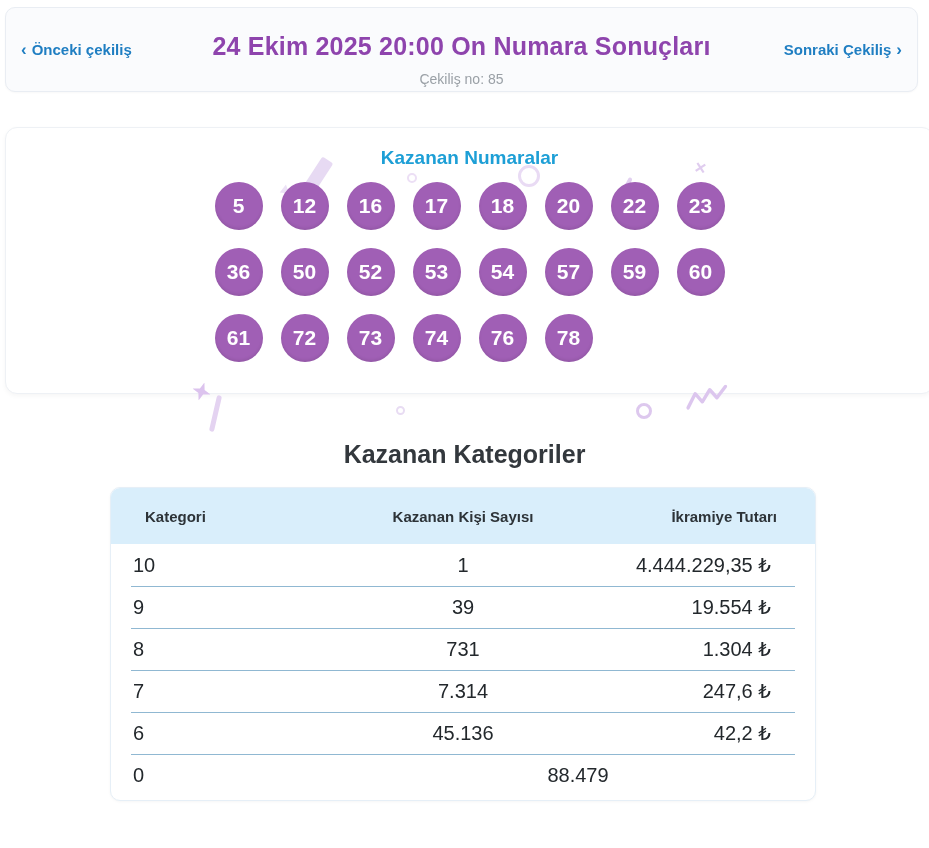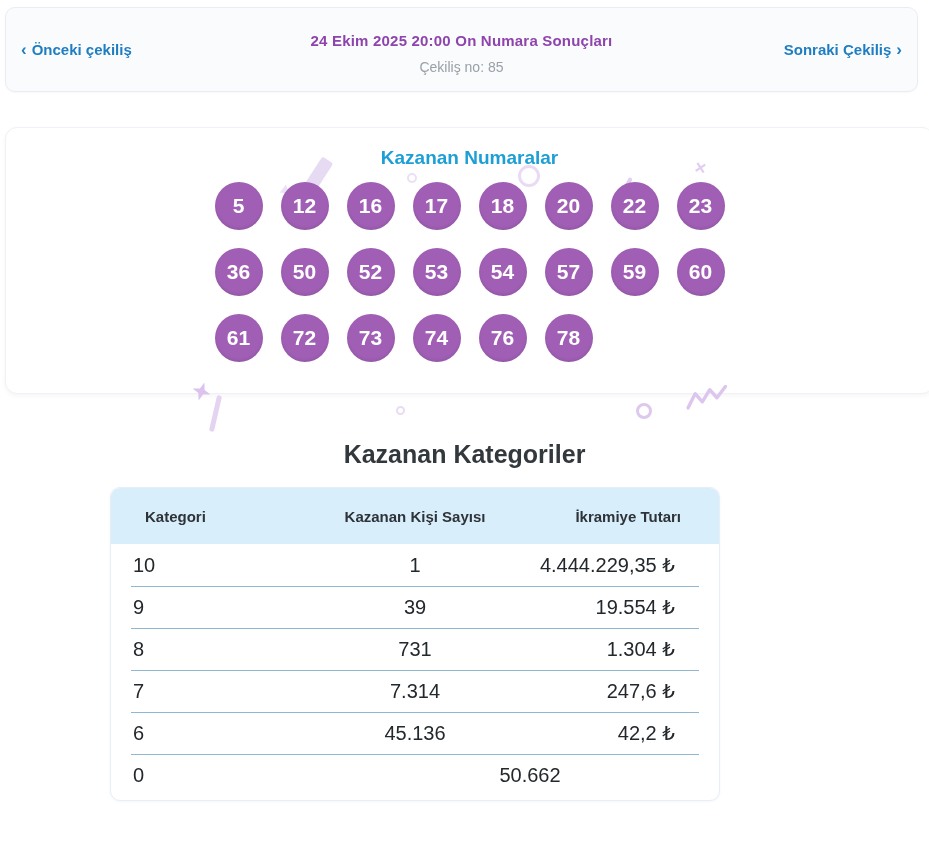--- a/index.html
+++ b/index.html
@@ -25,21 +25,21 @@
     position: absolute; top: 33px;
     color: #1f7ec2; font-size: 15px; font-weight: 600;
     text-decoration: none; cursor: pointer;
     display: flex; align-items: center; gap: 5px;
   }
   .nav-link.prev { left: 15px; }
   .nav-link.next { right: 15px; }
   .chevron { font-size: 17px; font-weight: 700; line-height: 15px; }
   .draw-title {
     text-align: center; padding-top: 24px;
-    color: #8e44ad; font-size: 15px; font-weight: 700;
+    color: #8e44ad; font-size: 25px; font-weight: 700;
     letter-spacing: 0.2px;
   }
   .draw-no {
     text-align: center; margin-top: 10px;
     color: #9aa0a6; font-size: 14px;
   }
 
   
   .numbers-card {
     position: absolute; left: 5px; top: 127px;
@@ -79,21 +79,21 @@
   .cf-zigzag { left: 685px; top: 387px; transform: rotate(-8deg); }
 
   
   .categories-title {
     position: absolute; left: 0; top: 440px; width: 929px;
     text-align: center;
     color: #33383d; font-size: 25px; font-weight: 700;
   }
   .table-card {
     position: absolute; left: 110px; top: 487px;
-    width: 610px;
+    width: 706px;
     background: #ffffff;
     border: 1px solid #e6eff7;
     border-radius: 10px;
     overflow: hidden;
     box-shadow: 0 1px 3px rgba(0,0,0,0.04);
     padding-bottom: 4px;
   }
   .thead {
     display: flex; align-items: center;
     height: 56px;
@@ -213,15 +213,15 @@
     <div class="col2">7.314</div>
     <div class="col3">247,6 ₺</div>
   </div>
   <div class="trow">
     <div class="col1">6</div>
     <div class="col2">45.136</div>
     <div class="col3">42,2 ₺</div>
   </div>
   <div class="trow">
     <div class="col1">0</div>
-    <div class="col2">50.662</div>
+    <div class="col2">88.479</div>
   </div>
 </div>
 
 </body></html>

